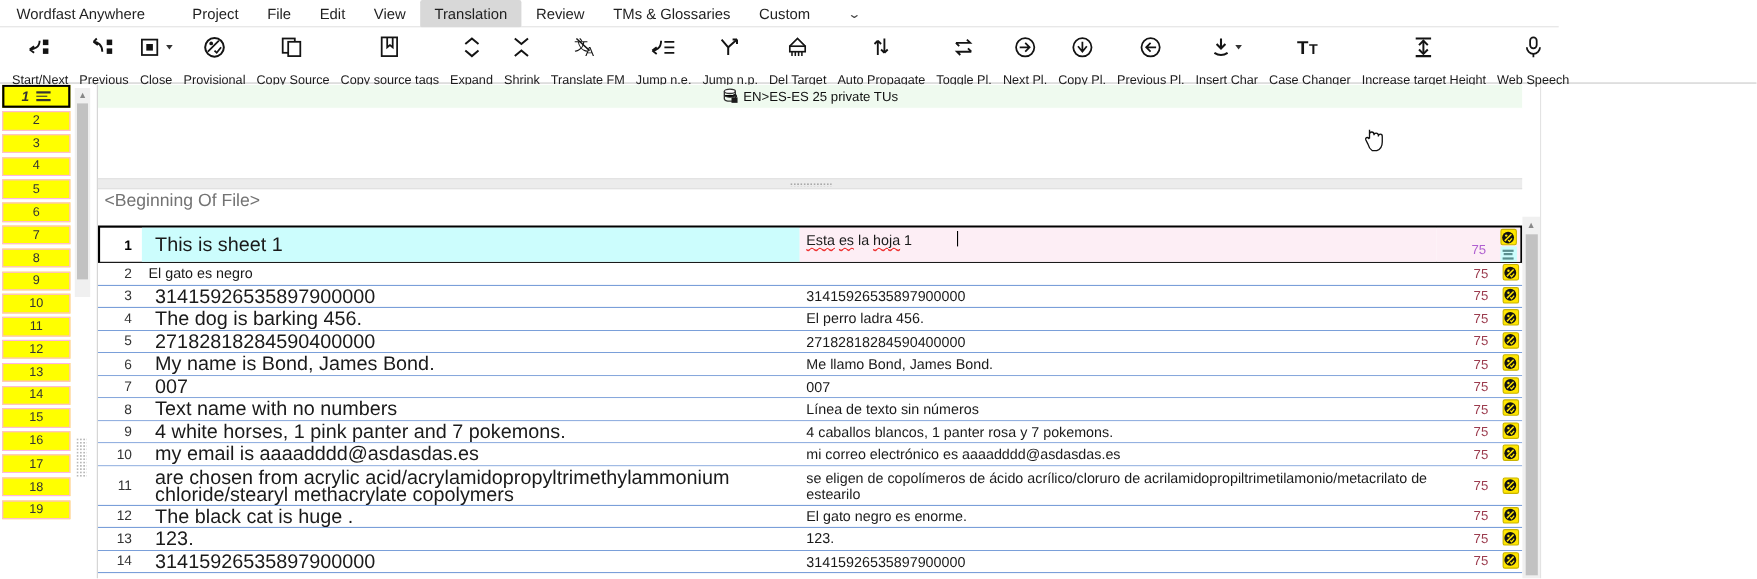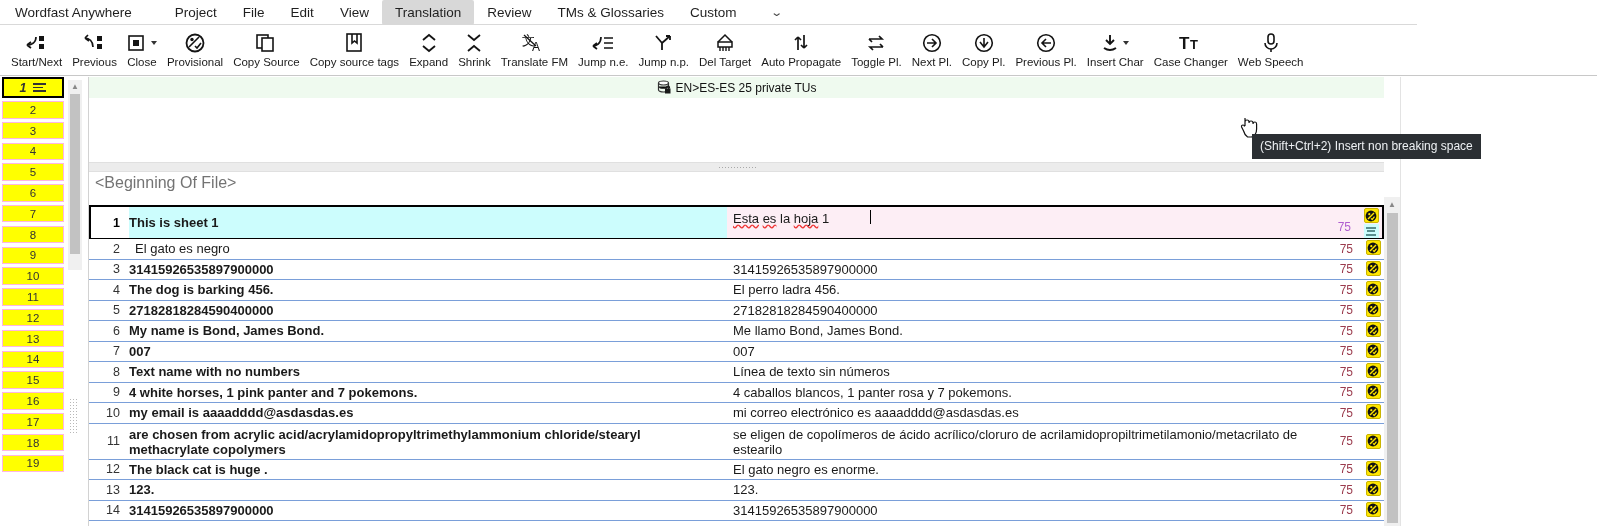--- a/index.html
+++ b/index.html
@@ -58,21 +58,21 @@
   .tb-icon {
     height: 27px; width: 100%;
     display: flex; align-items: center; justify-content: center;
     color: #141414;
   }
   .tb-label {
     font-size: 11.5px;
     color: #1a1a1a;
     line-height: 13px;
     white-space: nowrap;
-    margin-top: 0;
+    margin-top: 11px;
   }
   .tb-icon svg { display: block; }
   .caret {
     width: 0; height: 0;
     border-left: 3.5px solid transparent;
     border-right: 3.5px solid transparent;
     border-top: 4px solid #333;
     margin-left: 4px;
   }
 
@@ -187,25 +187,24 @@
   }
   .seg .num {
     width: 40px; flex: none;
     text-align: right; padding-right: 9px;
     font-size: 12.5px; color: #333;
     display: flex; align-items: center; justify-content: flex-end;
   }
   .seg.active .num { font-weight: bold; color: #000; width: 38px; }
   .seg .source {
     width: 598px; flex: none;
-    padding: 2px 6px 2px 0;
-    font-size: 13px; color: #1a1a1a;
+    padding: 2px 6px 2px 12px;
+    font-size: 18px; color: #1a1a1a;
     display: flex; align-items: center;
     line-height: 15px;
-    font-weight: bold;
   }
   .seg.active .source { background: #ccfdfd; }
   .seg .target {
     flex: 1 1 auto;
     padding: 2px 4px 2px 5px;
     font-size: 13px; color: #1a1a1a;
     display: flex; align-items: center;
     line-height: 15px;
     border-left: 1px solid transparent;
     gap: 40px;
@@ -516,20 +515,32 @@
     <div class="tb-btn">
       <span class="tb-icon">
         <svg width="26" height="22" viewBox="0 0 26 22">
             <text x="1" y="17" font-family="Liberation Sans, sans-serif" font-size="17" font-weight="bold" fill="#141414">T</text>
             <text x="12" y="17" font-family="Liberation Sans, sans-serif" font-size="13" font-weight="bold" fill="#141414">T</text>
           </svg>
       </span>
       <span class="tb-label">Case Changer</span>
     </div>
 
+    <div class="tb-btn">
+      <span class="tb-icon">
+        <svg width="22" height="22" viewBox="0 0 22 22">
+            <path d="M4 3 h14" stroke="#141414" stroke-width="2"></path>
+            <path d="M11 5 v12" stroke="#141414" stroke-width="1.8"></path>
+            <path d="M7 9 l4 -4 l4 4" stroke="#141414" stroke-width="1.8" fill="none"></path>
+            <path d="M7 13 l4 4 l4 -4" stroke="#141414" stroke-width="1.8" fill="none"></path>
+            <path d="M4 19 h14" stroke="#141414" stroke-width="2"></path>
+          </svg>
+      </span>
+      <span class="tb-label">Increase target Height</span>
+    </div>
 
     <div class="tb-btn">
       <span class="tb-icon">
         <svg width="20" height="22" viewBox="0 0 20 22">
             <rect x="7" y="2" width="6" height="10" rx="3" stroke="#141414" stroke-width="1.6" fill="none"></rect>
             <path d="M4 11 a6 6 0 0 0 12 0" stroke="#141414" stroke-width="1.6" fill="none"></path>
             <path d="M10 17 v3" stroke="#141414" stroke-width="1.6"></path>
           </svg>
       </span>
       <span class="tb-label">Web Speech</span>
@@ -850,21 +861,20 @@
     <div class="arrow">▲</div>
     <div class="thumb"></div>
   </div>
 
   <div class="right-pane"></div>
 
   <div class="dd-wrap">
     
   </div>
 
-  <div class="tooltip">(Shift+Ctrl+2) Insert non breaking space</div>
 
   <div class="cursor">
     <svg width="18" height="22" viewBox="0 0 18 22">
       <path d="M5 1 v8 M5 5 q0 -2 2 -2 q2 0 2 2 M9 6 q0 -2 2 -2 q2 0 2 2 M13 7 q0 -2 2 -2 q1.6 0 1.6 2 v5 q0 6 -5 8 h-4 q-3 -2 -4 -6 l-2 -4 q-0.5 -2 1.5 -2 q1 0 1.5 1.5" fill="#ffffff" stroke="#111" stroke-width="1.2" stroke-linejoin="round"></path>
     </svg>
   </div>
 
 </div>
 
 </body></html>

